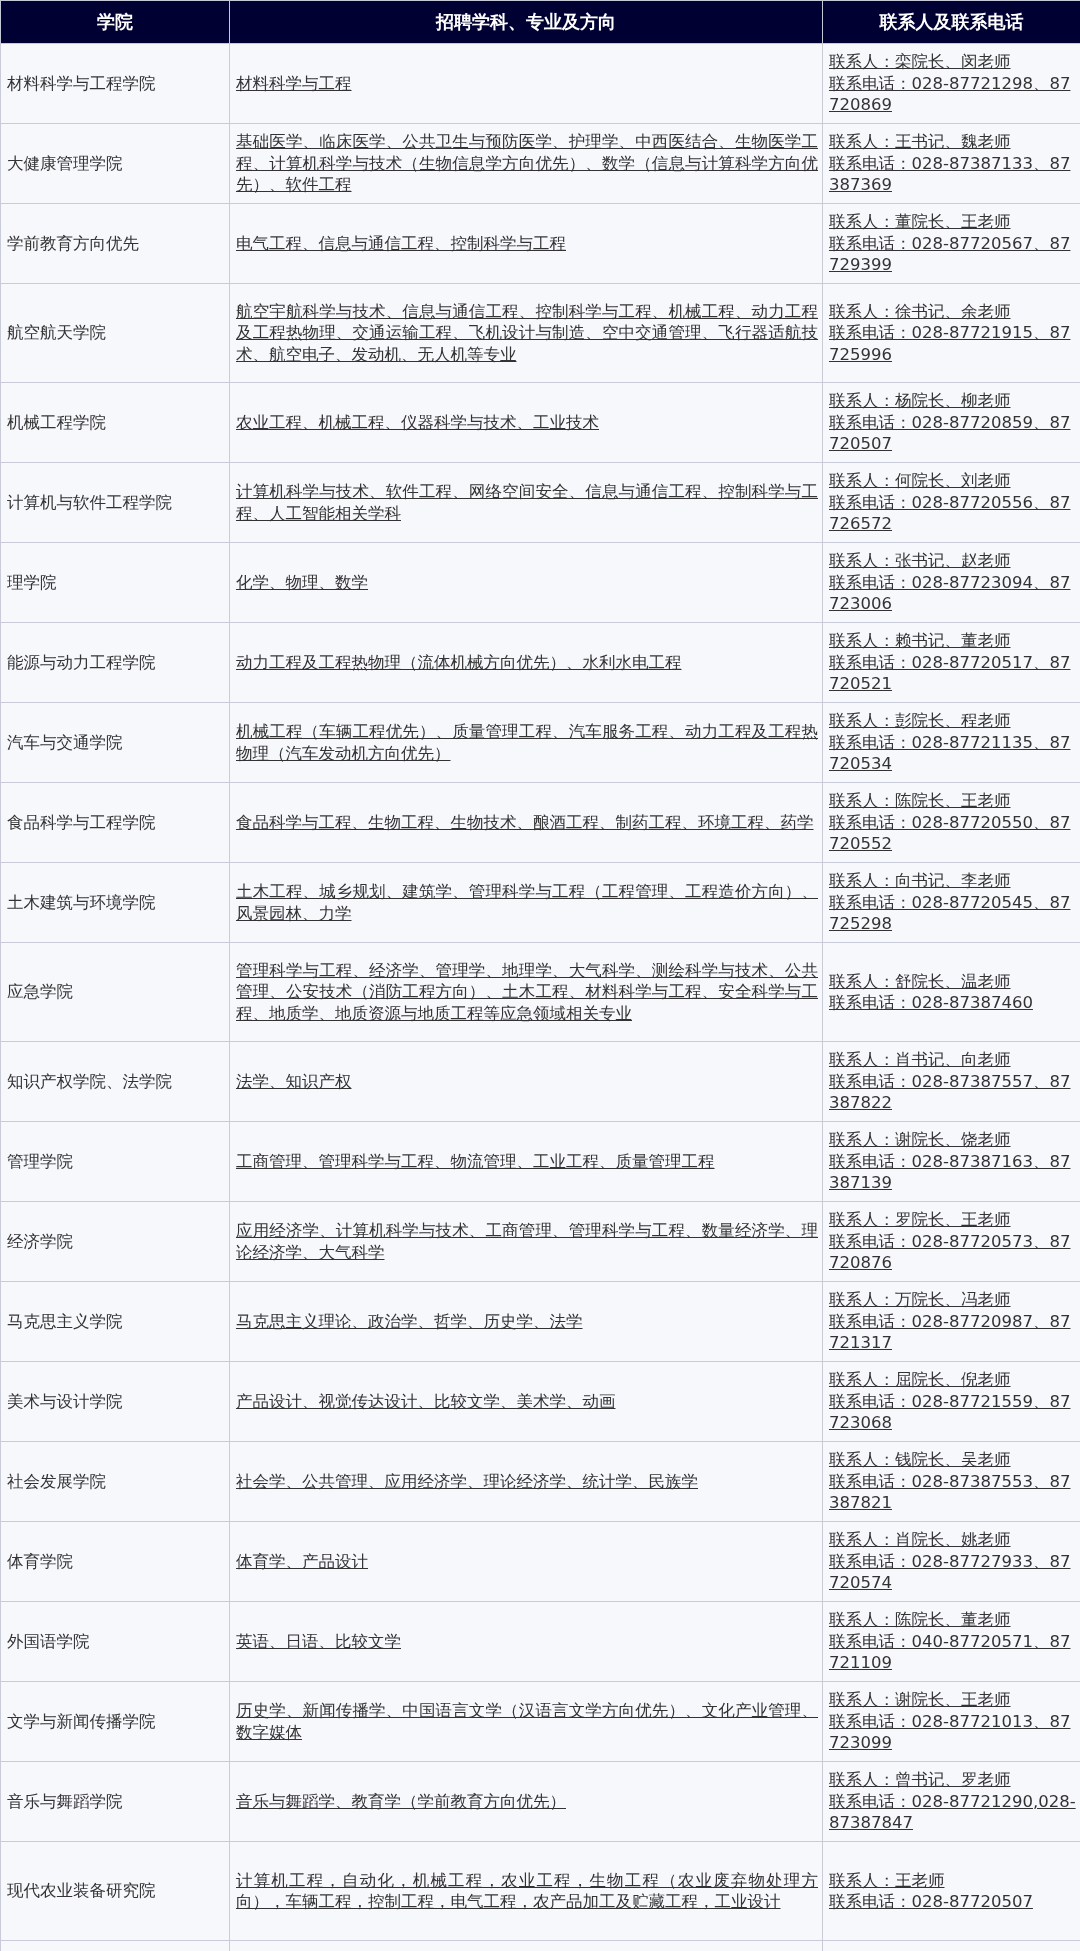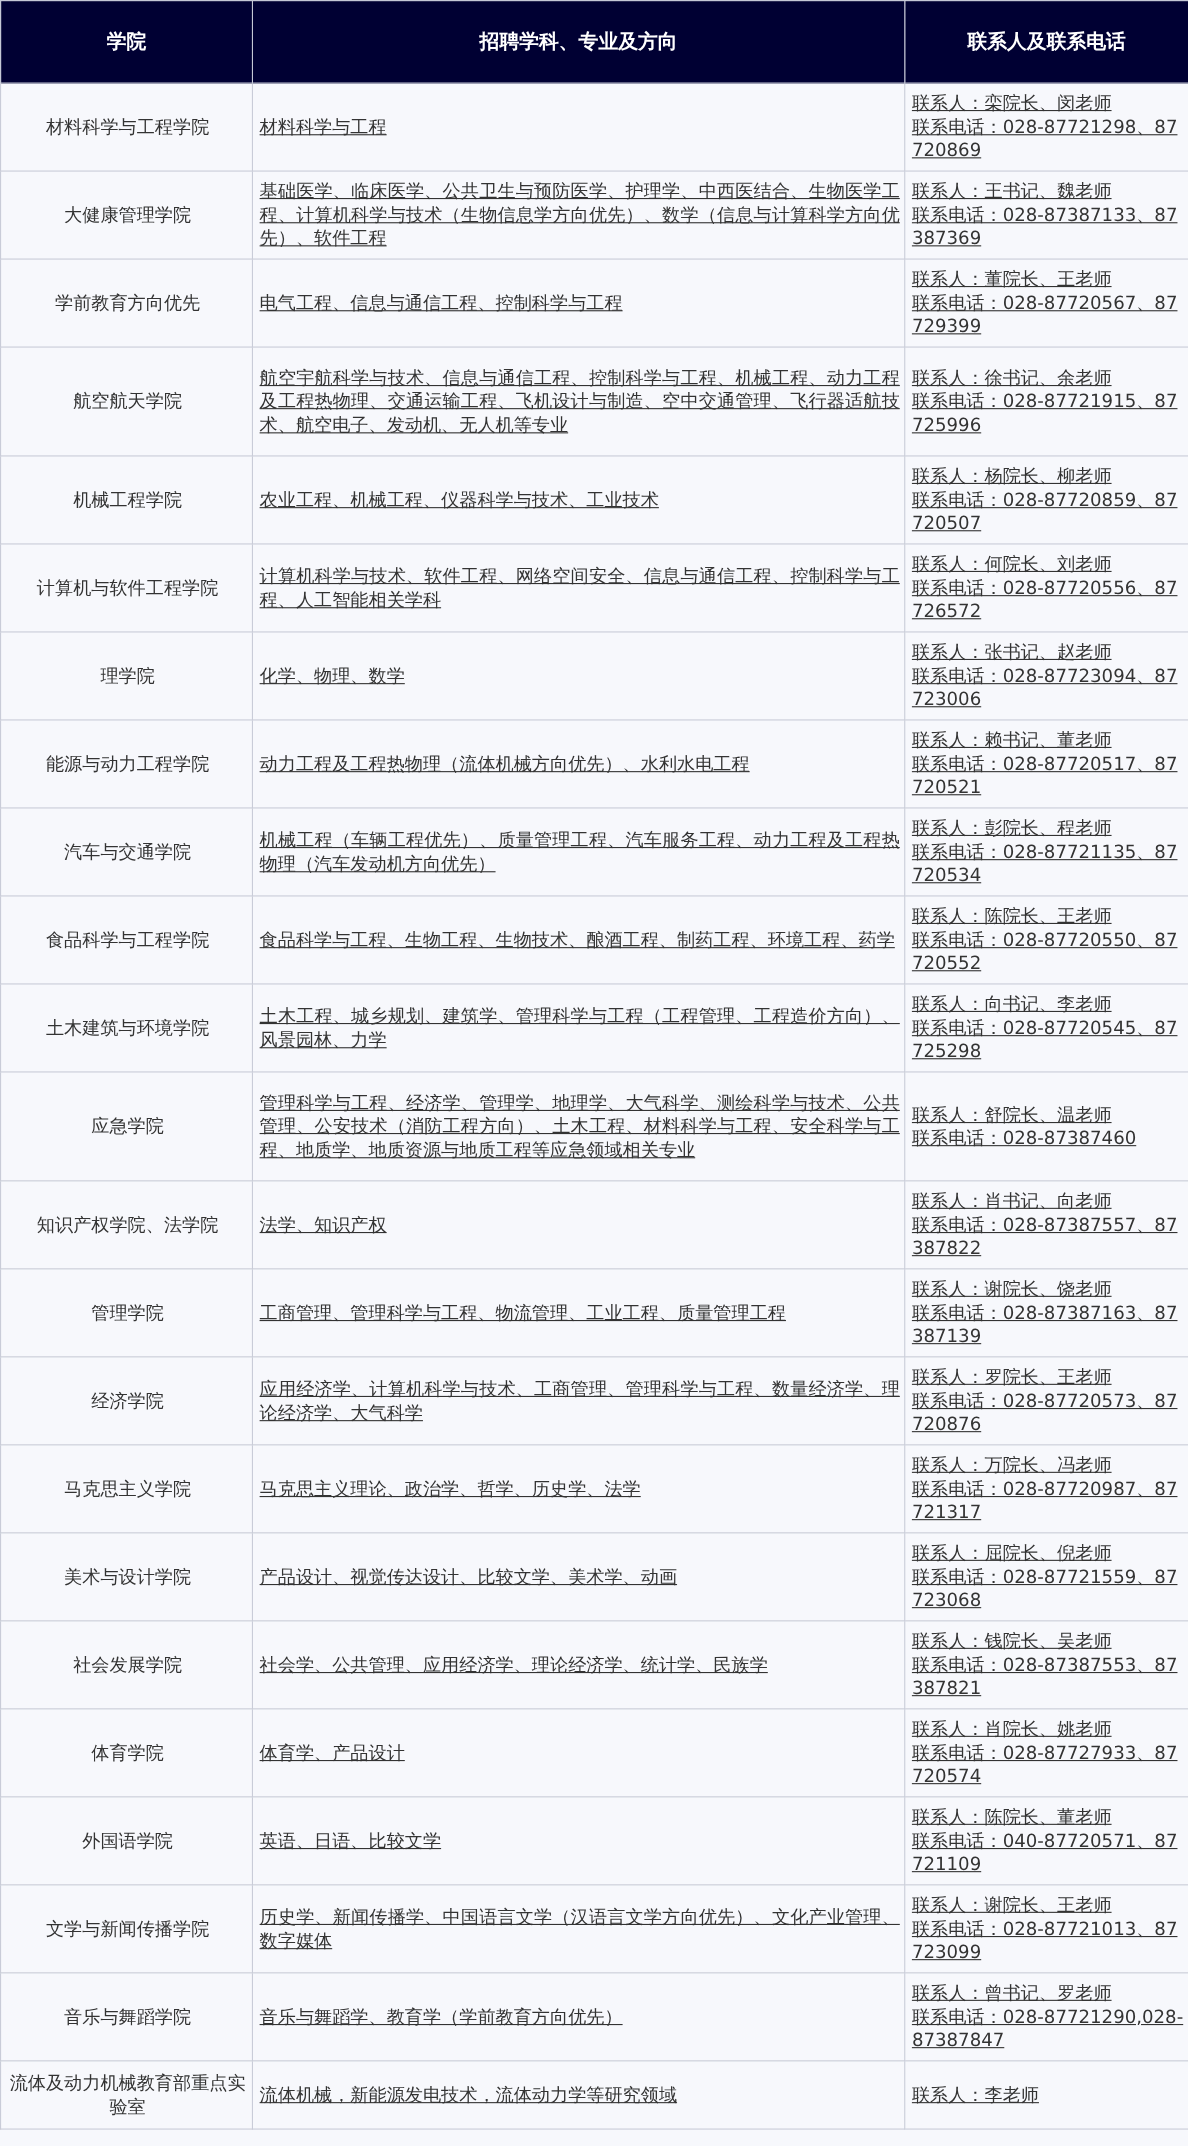--- a/index.html
+++ b/index.html
@@ -15,31 +15,31 @@
   table.recruit col.c2 { width: 593px; }
   table.recruit col.c3 { width: 258px; }
   table.recruit th {
     background: #000033;
     color: #ffffff;
     font-weight: bold;
     font-size: 18px;
     height: 42px;
     border: 1px solid #c5c8d6;
     text-align: center;
-    padding: 16px;
+    padding: 0;
   }
   table.recruit td {
     border: 1px solid #c9ccd8;
     font-size: 16.5px;
     line-height: 21.5px;
     vertical-align: middle;
     padding: 6px 4px 6px 6px;
     word-break: break-all;
   }
-  td.college { text-align: center; padding-left: 2px; padding-right: 2px; }
+  td.college { text-align: left; padding-left: 2px; padding-right: 2px; }
   td.majors { text-align: justify; text-decoration: underline; }
   td.contact { text-align: left; text-align-last: left; padding-right: 3px; text-decoration: underline; }
   td.contact .line { display: block; }
   tr.r-normal td { height: 67px; }
   tr.r-tall td { height: 86px; }
   tr.r-short td { height: 49px; }
 </style>
 </head>
 <body>
 
@@ -226,20 +226,28 @@
         </td>
       </tr>
       <tr class="r-normal">
         <td class="college">音乐与舞蹈学院</td>
         <td class="majors">音乐与舞蹈学、教育学（学前教育方向优先）</td>
         <td class="contact">
           <span class="line">联系人：曾书记、罗老师</span>
           <span class="line">联系电话：028-87721290,028-87387847</span>
         </td>
       </tr>
+      <tr class="r-tall">
+        <td class="college">现代农业装备研究院</td>
+        <td class="majors">计算机工程，自动化，机械工程，农业工程，生物工程（农业废弃物处理方向），车辆工程，控制工程，电气工程，农产品加工及贮藏工程，工业设计</td>
+        <td class="contact">
+          <span class="line">联系人：王老师</span>
+          <span class="line">联系电话：028-87720507</span>
+        </td>
+      </tr>
       <tr class="r-short">
         <td class="college">流体及动力机械教育部重点实验室</td>
         <td class="majors">流体机械，新能源发电技术，流体动力学等研究领域</td>
         <td class="contact">
           <span class="line">联系人：李老师</span>
         </td>
       </tr>
     </tbody>
 </table>
 

